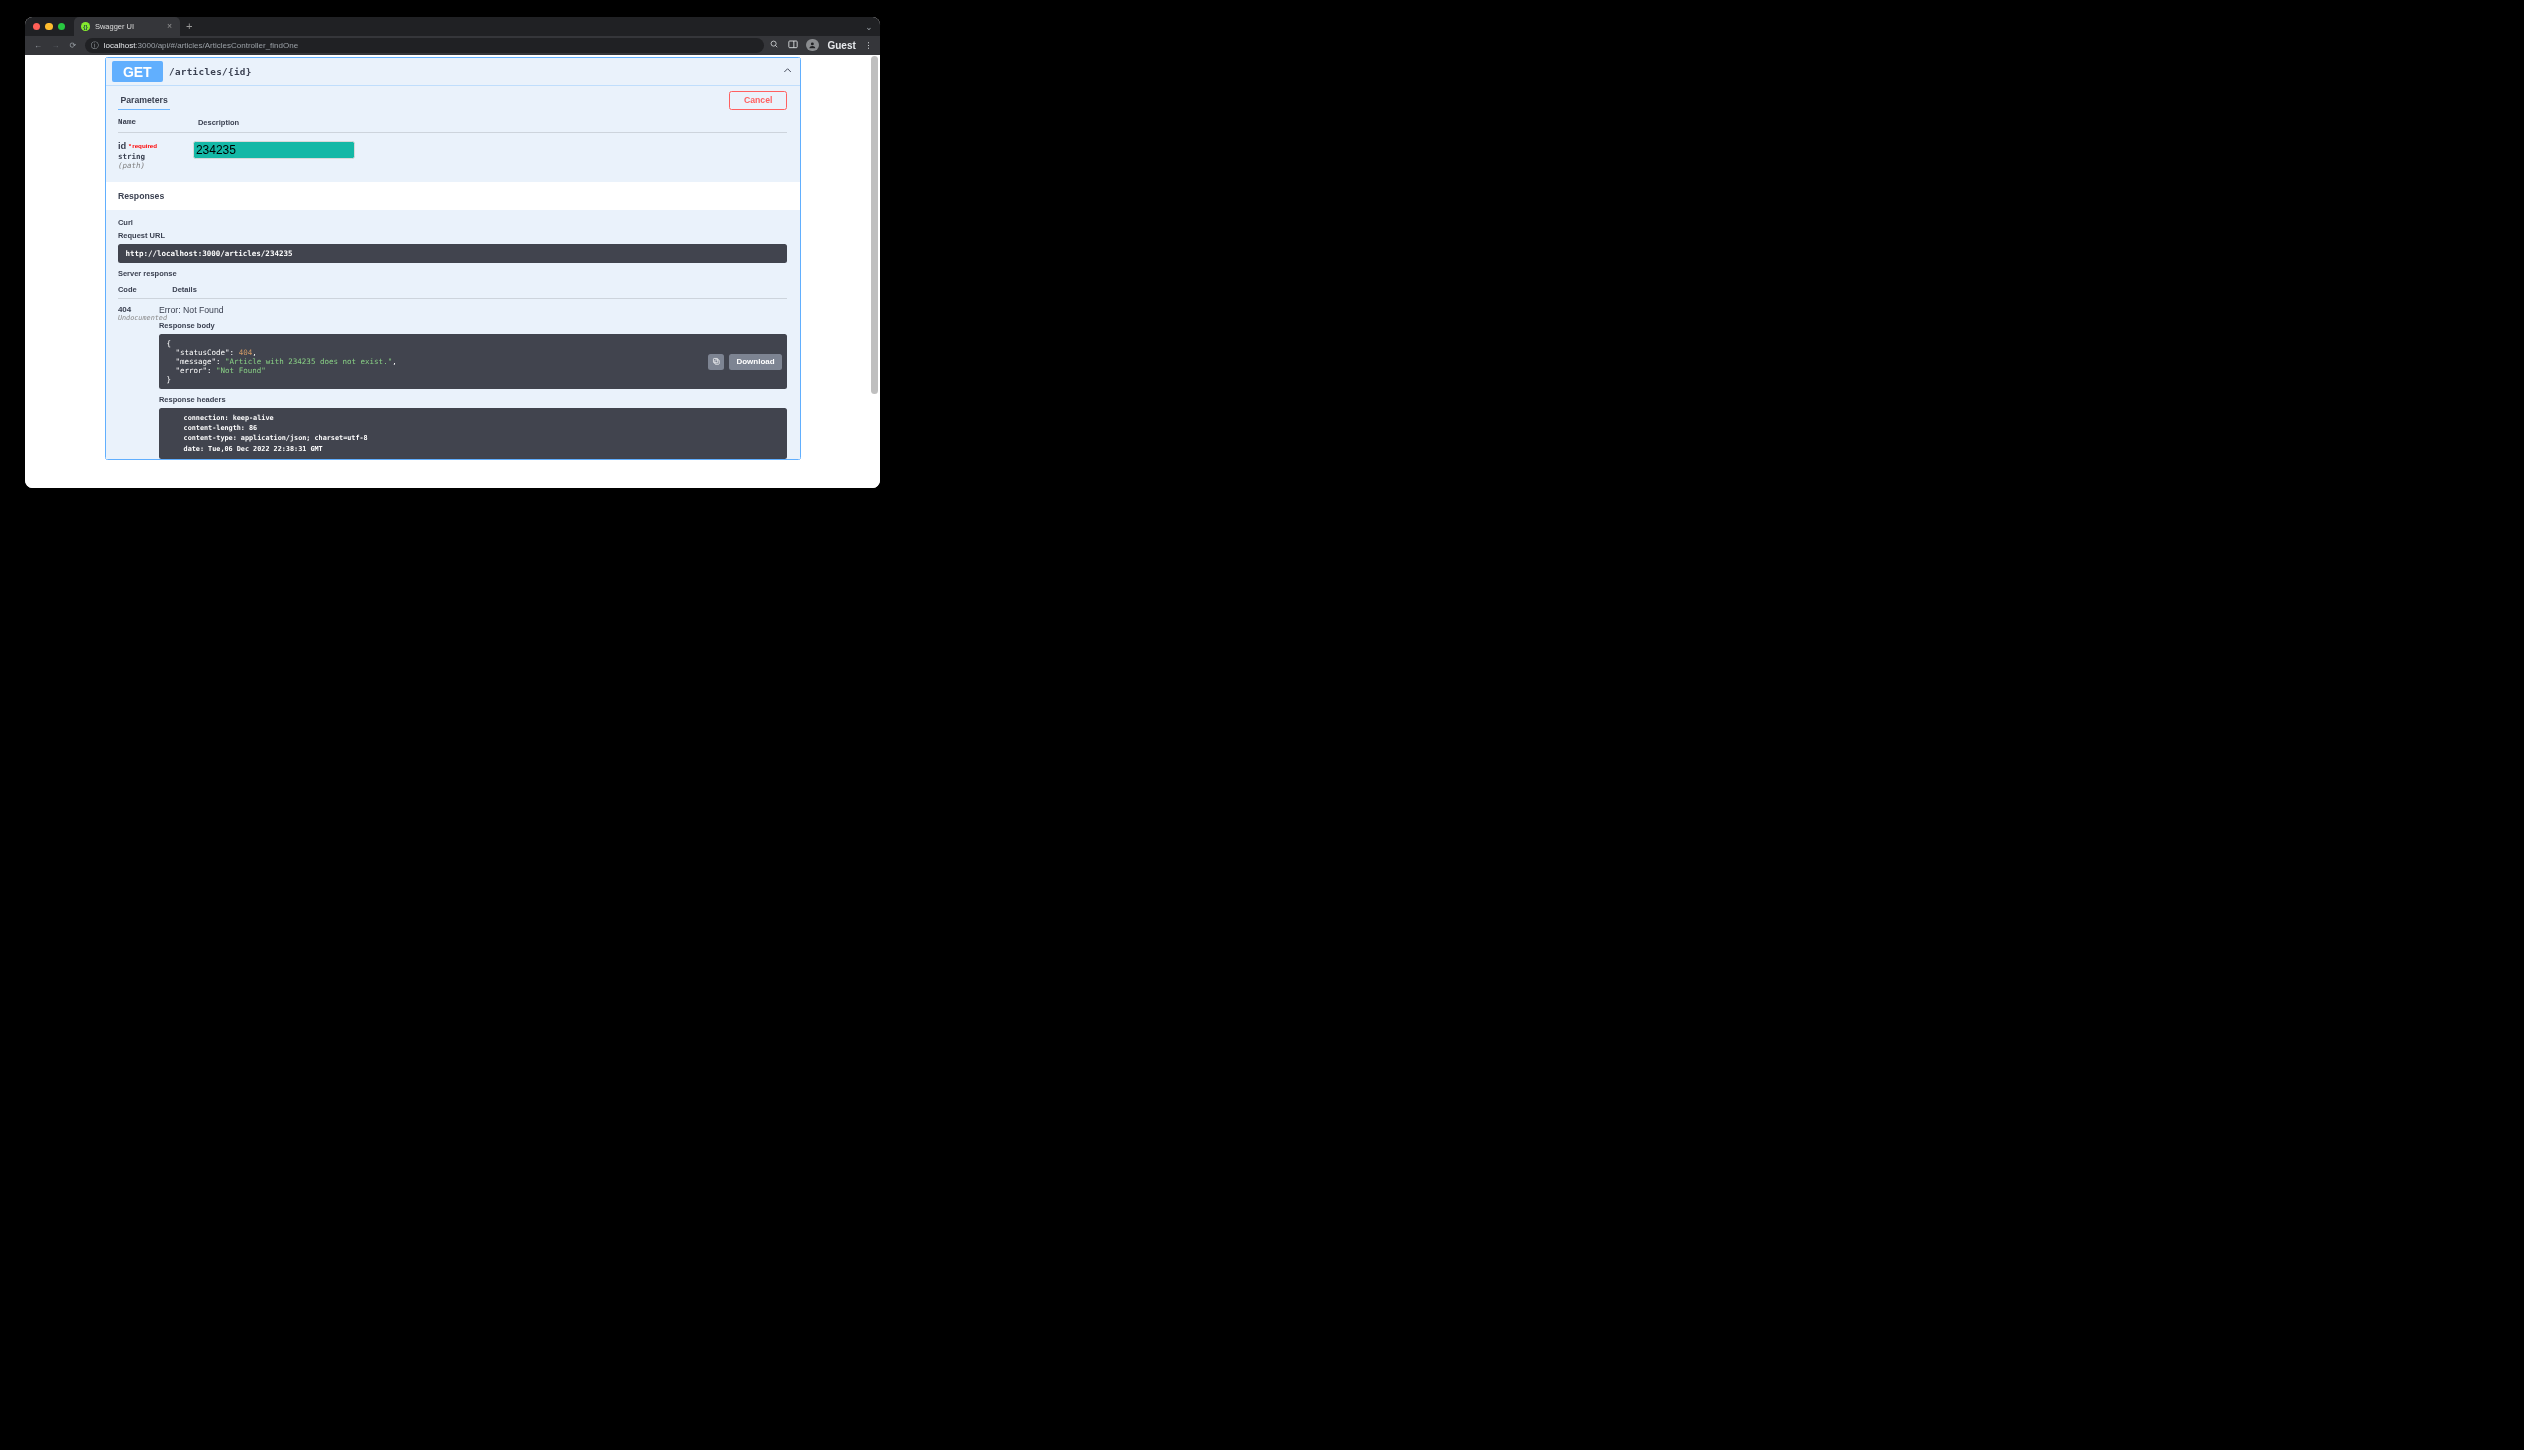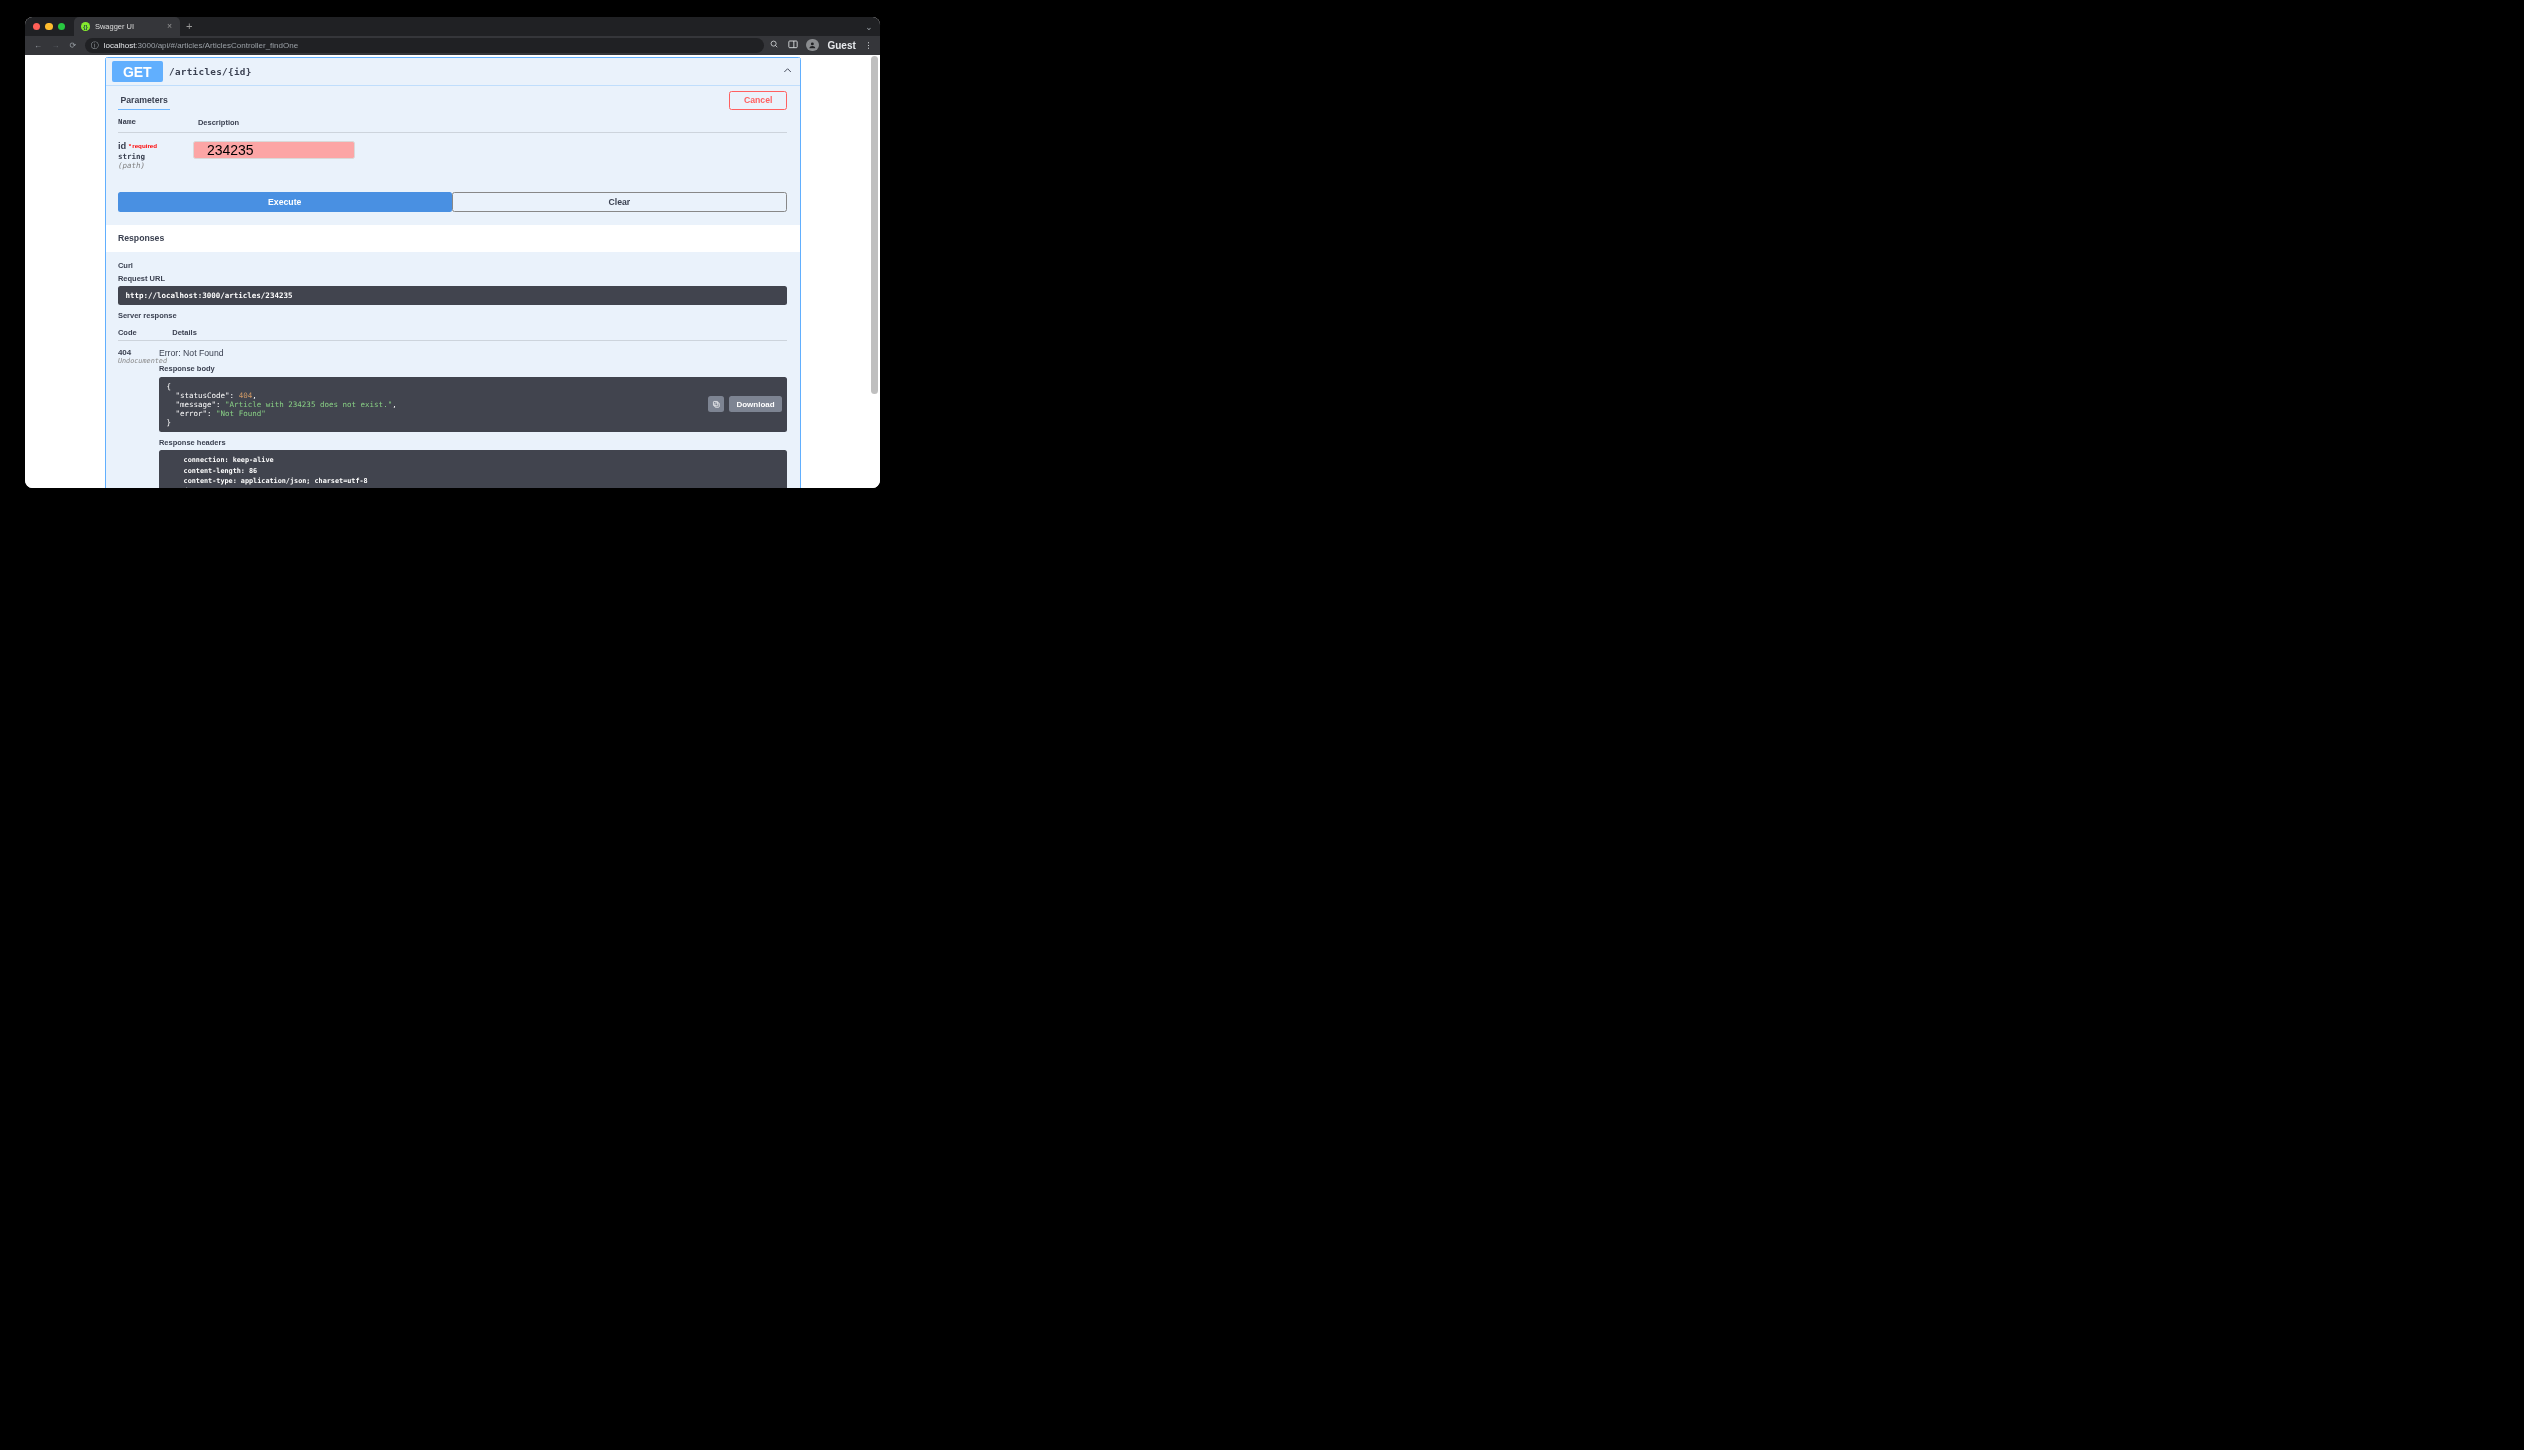--- a/index.html
+++ b/index.html
@@ -124,21 +124,21 @@
   .param-thead { display:flex; gap:37px; font-size:7.5px; font-weight:700; color:#3b4151; padding-bottom:5px; border-bottom:0.6px solid rgba(0,0,0,0.12); }
   .param-row { display:flex; gap:32px; padding: 7.5px 0 12.4px 0; }
   .param-name-col { width: 43px; }
   .param-name-col .pname { font-size:9.3px; font-weight:700; margin-bottom:1.2px; }
   .param-name-col .req { font-size:6.2px; color:#ff0000; margin-left:2.5px; position:relative; top:-1.2px; }
   .param-name-col .req::before { content:"*"; color:#ff0000; margin-right:1.2px; }
   .param-name-col .ptype { font-family:monospace; font-size:7.5px; font-weight:600; }
   .param-name-col .pin { font-family:monospace; font-size:7.5px; color:#808080; font-style:italic; }
   .param-input {
     width:162px; height:18.6px; border:0.6px solid #d9d9d9; border-radius:2.5px;
-    padding:0 13px; font-size:14px; background:#fca5a5;
+    padding:0 2px; font-size:12px; background:#14b8a6;
   }
 
   .btn-row { display:flex; padding: 10px 12.4px 12.4px 12.4px; gap:0; }
   .btn-row button { flex:1; height:20px; font-weight:700; font-size:8.7px; border-radius:2.5px; }
   .execute-btn { background:#4990e2; color:#fff; border:none; border-radius:2.5px 0 0 2.5px; }
   .clear-btn { background:transparent; color:#3b4151; border:0.6px solid #888; border-radius:0 2.5px 2.5px 0; }
 
   .responses-header { background:#fff; padding: 8.7px 12.4px; font-size:8.7px; font-weight:700; color:#3b4151; }
 
   .responses-inner { background:#eaf2fb; padding: 8.7px 12.4px 0 12.4px; }
@@ -281,24 +281,20 @@
                 </div>
                 <div class="ptype">string</div>
                 <div class="pin">(path)</div>
               </div>
               <div>
                 <input class="param-input" value="234235" style="">
               </div>
             </div>
           </div>
 
-          <div class="btn-row">
-            <button class="execute-btn">Execute</button>
-            <button class="clear-btn">Clear</button>
-          </div>
 
           <div class="responses-header">Responses</div>
 
           <div class="responses-inner">
             <div class="section-label">Curl</div>
 
             <div class="section-label">Request URL</div>
             <div class="codeblock" style="font-weight:600;"><span>http://localhost:3000/articles/234235</span></div>
 
             <div class="section-label">Server response</div>

